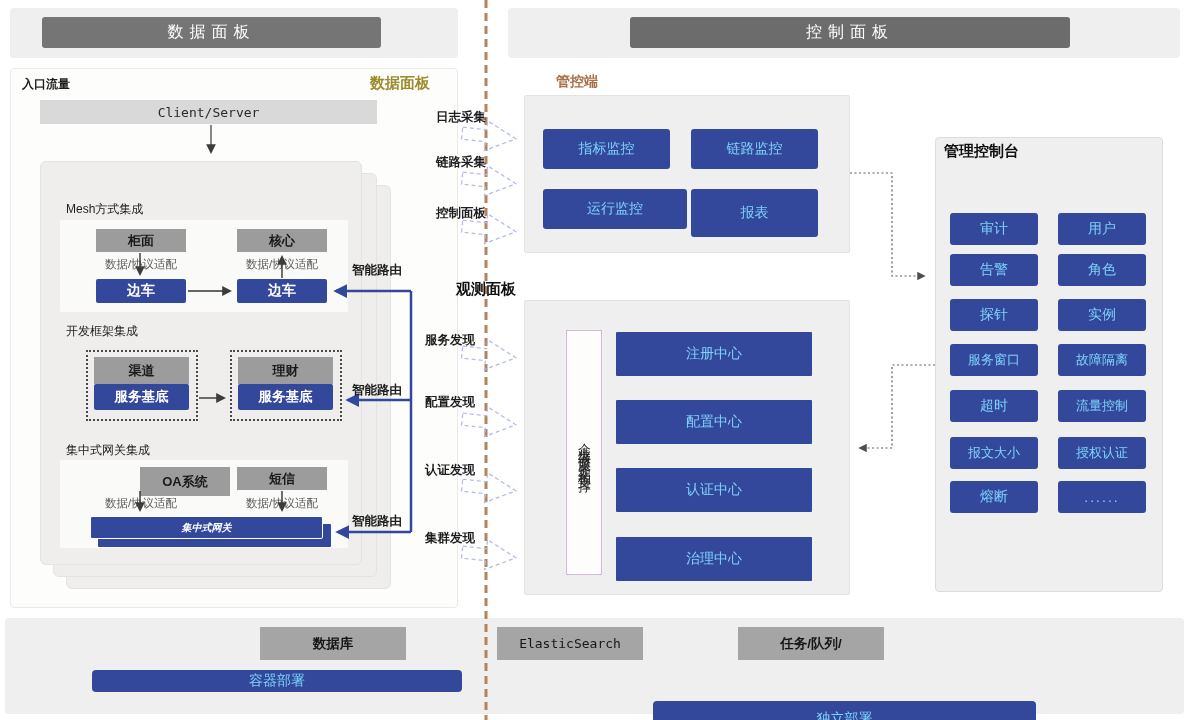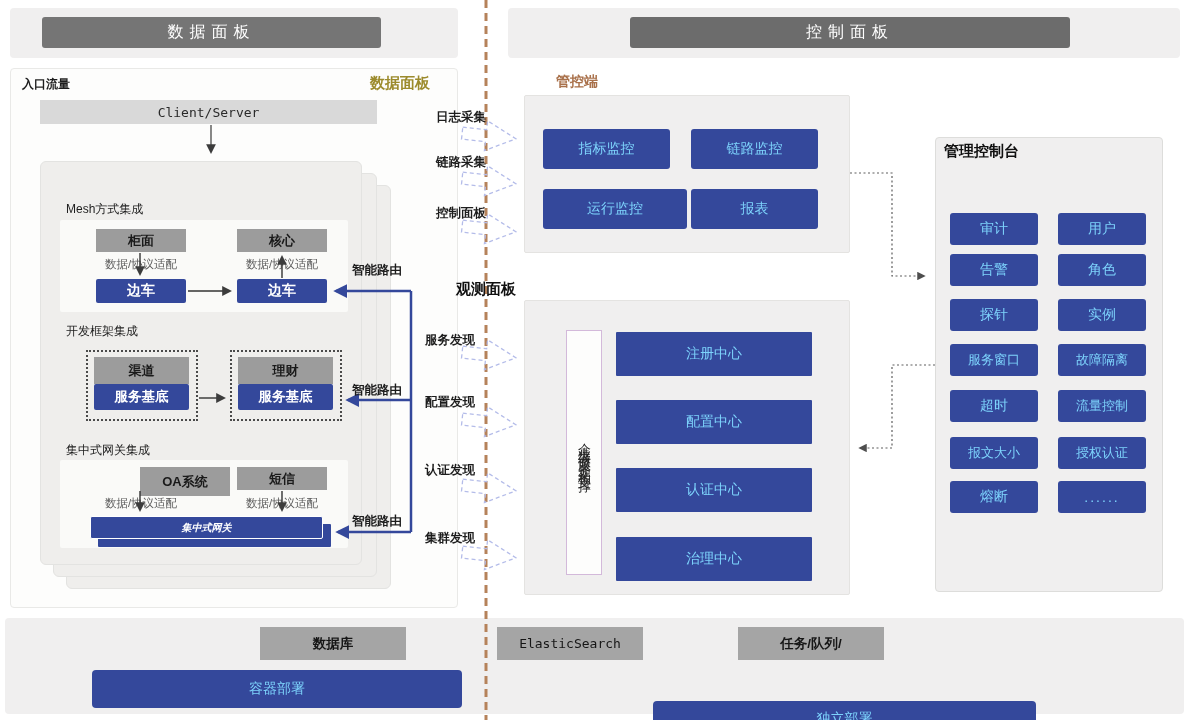--- a/index.html
+++ b/index.html
@@ -88,21 +88,21 @@
   <div class="abs midlabel" style="left:425px;top:332px;">服务发现</div>
   <div class="abs midlabel" style="left:425px;top:394px;">配置发现</div>
   <div class="abs midlabel" style="left:425px;top:462px;">认证发现</div>
   <div class="abs midlabel" style="left:425px;top:530px;">集群发现</div>
 
   <div class="abs" style="left:556px;top:73px;font-size:14px;font-weight:700;color:#a9714b;">管控端</div>
   <div class="abs band" style="left:524px;top:95px;width:326px;height:158px;border:1px solid #e4e3e1;border-radius:2px;"></div>
   <div class="abs bluebtn" style="left:543px;top:129px;width:127px;height:40px;">指标监控</div>
   <div class="abs bluebtn" style="left:691px;top:129px;width:127px;height:40px;">链路监控</div>
   <div class="abs bluebtn" style="left:543px;top:189px;width:144px;height:40px;">运行监控</div>
-  <div class="abs bluebtn" style="left:691px;top:189px;width:127px;height:40px;">报表</div>
+  <div class="abs bluebtn" style="left:691px;top:189px;width:127px;height:48px;">报表</div>
 
   <div class="abs band" style="left:524px;top:300px;width:326px;height:295px;border:1px solid #e4e3e1;border-radius:2px;"></div>
   <div class="abs vtext" style="left:566px;top:330px;width:36px;height:245px;background:#fdfdfc;border:1px solid #d3b9da;">企业级微服务架构支撑</div>
   <div class="abs bluebtn" style="left:616px;top:332px;width:196px;height:44px;border-radius:1px;">注册中心</div>
   <div class="abs bluebtn" style="left:616px;top:400px;width:196px;height:44px;border-radius:1px;">配置中心</div>
   <div class="abs bluebtn" style="left:616px;top:468px;width:196px;height:44px;border-radius:1px;">认证中心</div>
   <div class="abs bluebtn" style="left:616px;top:537px;width:196px;height:44px;border-radius:1px;">治理中心</div>
 
   <div class="abs band" style="left:935px;top:137px;width:228px;height:455px;border:1px solid #dddddb;"></div>
   <div class="abs" style="left:944px;top:142px;font-size:15px;font-weight:600;color:#111;">管理控制台</div>
@@ -118,21 +118,21 @@
   <div class="abs bluebtn" style="left:1058px;top:390px;width:88px;height:32px;font-size:13px;">流量控制</div>
   <div class="abs bluebtn" style="left:950px;top:437px;width:88px;height:32px;font-size:13px;">报文大小</div>
   <div class="abs bluebtn" style="left:1058px;top:437px;width:88px;height:32px;font-size:13px;">授权认证</div>
   <div class="abs bluebtn" style="left:950px;top:481px;width:88px;height:32px;">熔断</div>
   <div class="abs bluebtn" style="left:1058px;top:481px;width:88px;height:32px;letter-spacing:2px;">......</div>
 
   <div class="abs band" style="left:5px;top:618px;width:1179px;height:96px;"></div>
   <div class="abs graybar" style="left:260px;top:627px;width:146px;height:33px;">数据库</div>
   <div class="abs graybar mono" style="left:497px;top:627px;width:146px;height:33px;font-size:13px;">ElasticSearch</div>
   <div class="abs graybar" style="left:738px;top:627px;width:146px;height:33px;">任务/队列/</div>
-  <div class="abs bluebtn" style="left:92px;top:670px;width:370px;height:38px;border-radius:4px;">容器部署</div>
+  <div class="abs bluebtn" style="left:92px;top:670px;width:370px;height:22px;border-radius:4px;">容器部署</div>
   <div class="abs bluebtn" style="left:653px;top:670px;width:383px;height:35px;border-radius:4px;margin-top:31px;">独立部署</div>
 
   <svg id="overlay" width="1189" height="720" viewBox="0 0 1189 720">
     <defs>
       <marker id="ah-dark" viewBox="0 0 10 10" refX="8" refY="5" markerWidth="7" markerHeight="7" orient="auto">
           <path d="M0,0L10,5L0,10z" fill="#3c3c3c"></path>
         </marker>
       <marker id="ah-blue" viewBox="0 0 10 10" refX="8" refY="5" markerWidth="5.5" markerHeight="5.5" orient="auto">
           <path d="M0,0L10,5L0,10z" fill="#34489b"></path>
         </marker>

